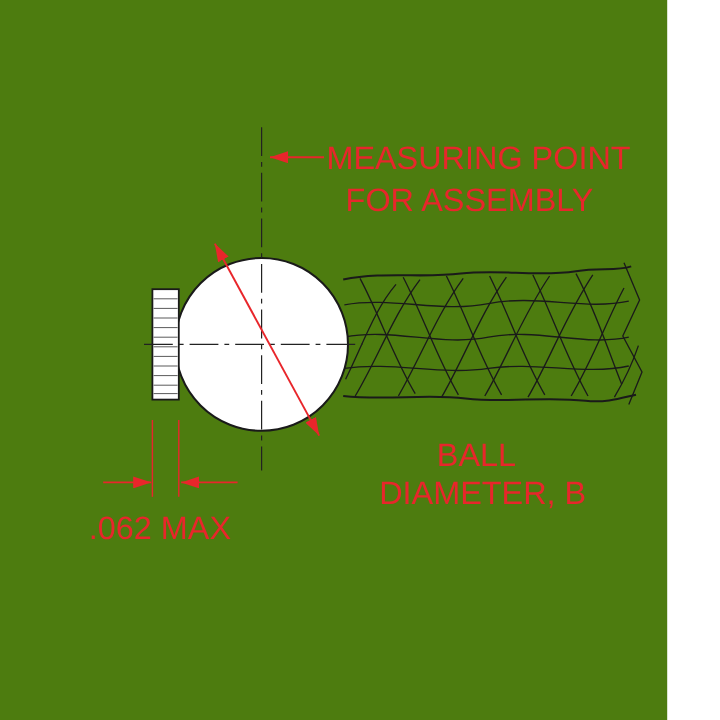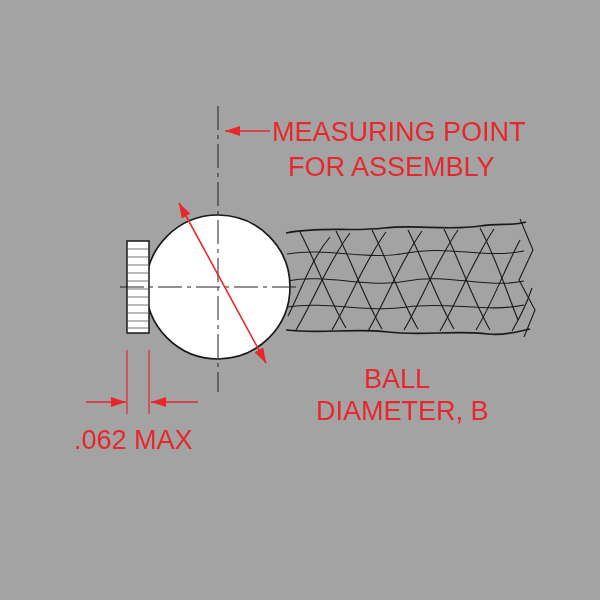--- a/index.html
+++ b/index.html
@@ -1,16 +1,16 @@
 <!DOCTYPE html>
 <html><head>
 <meta charset="utf-8">
 <style>
   html,body{margin:0;padding:0;background:#fff;}
-  #stage{position:relative;width:600px;height:600px;background:#a3a3a3;overflow:hidden;
+  #stage{position:relative;width:556px;height:600px;background:#4d7c0f;overflow:hidden;
          font-family:"Liberation Sans",sans-serif;}
   svg{display:block;}
   .geo-fill{stroke:#1A1A1A;fill:#FFFFFF;}
   .strand{stroke:#1A1A1A;fill:none;stroke-width:1.1;}
   .contour{stroke:#1A1A1A;fill:none;stroke-width:1.7;}
   .groove{stroke:#3a3a3a;fill:none;stroke-width:0.7;}
   .centerline{stroke:#222222;fill:none;stroke-width:1;stroke-dasharray:24 5 4 5;}
   .red-line{stroke:#E8262B;fill:none;stroke-width:1.6;}
   .red-thin{stroke:#E8262B;fill:none;stroke-width:1.2;}
   .red-text{fill:#E8262B;font-family:"Liberation Sans",sans-serif;font-size:27px;}

